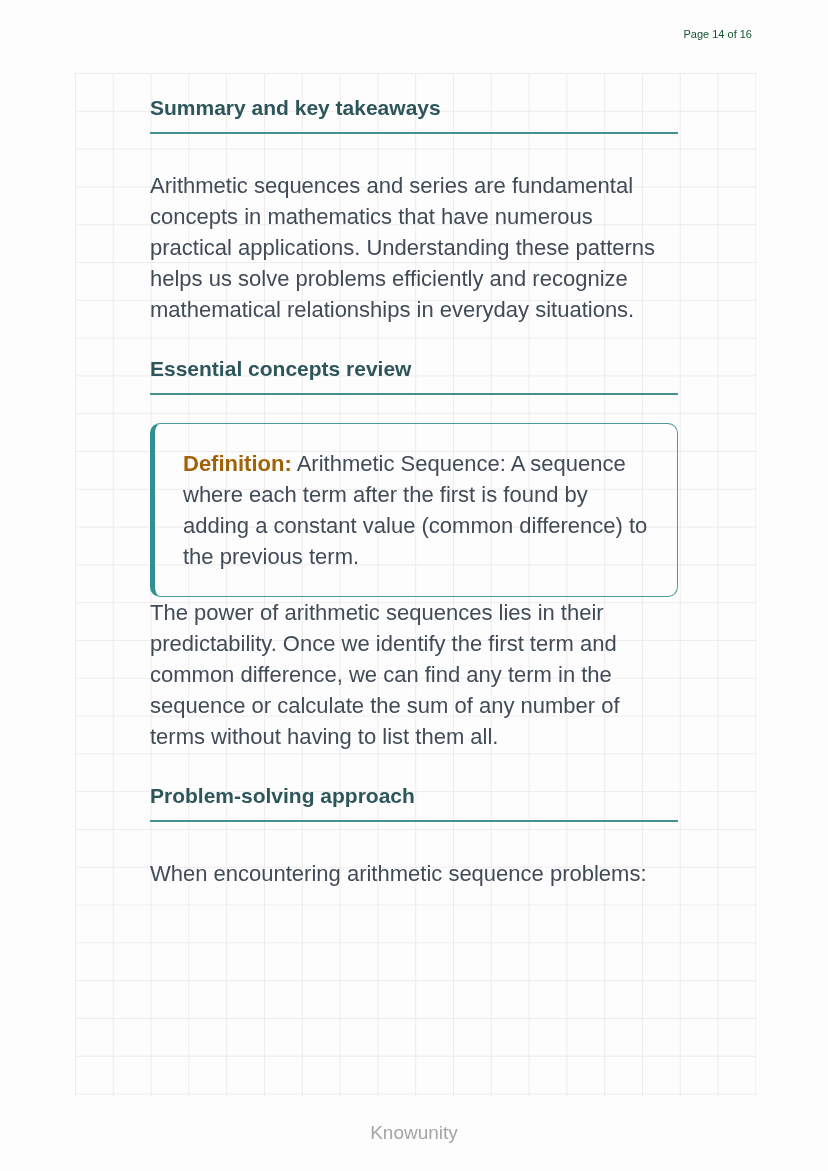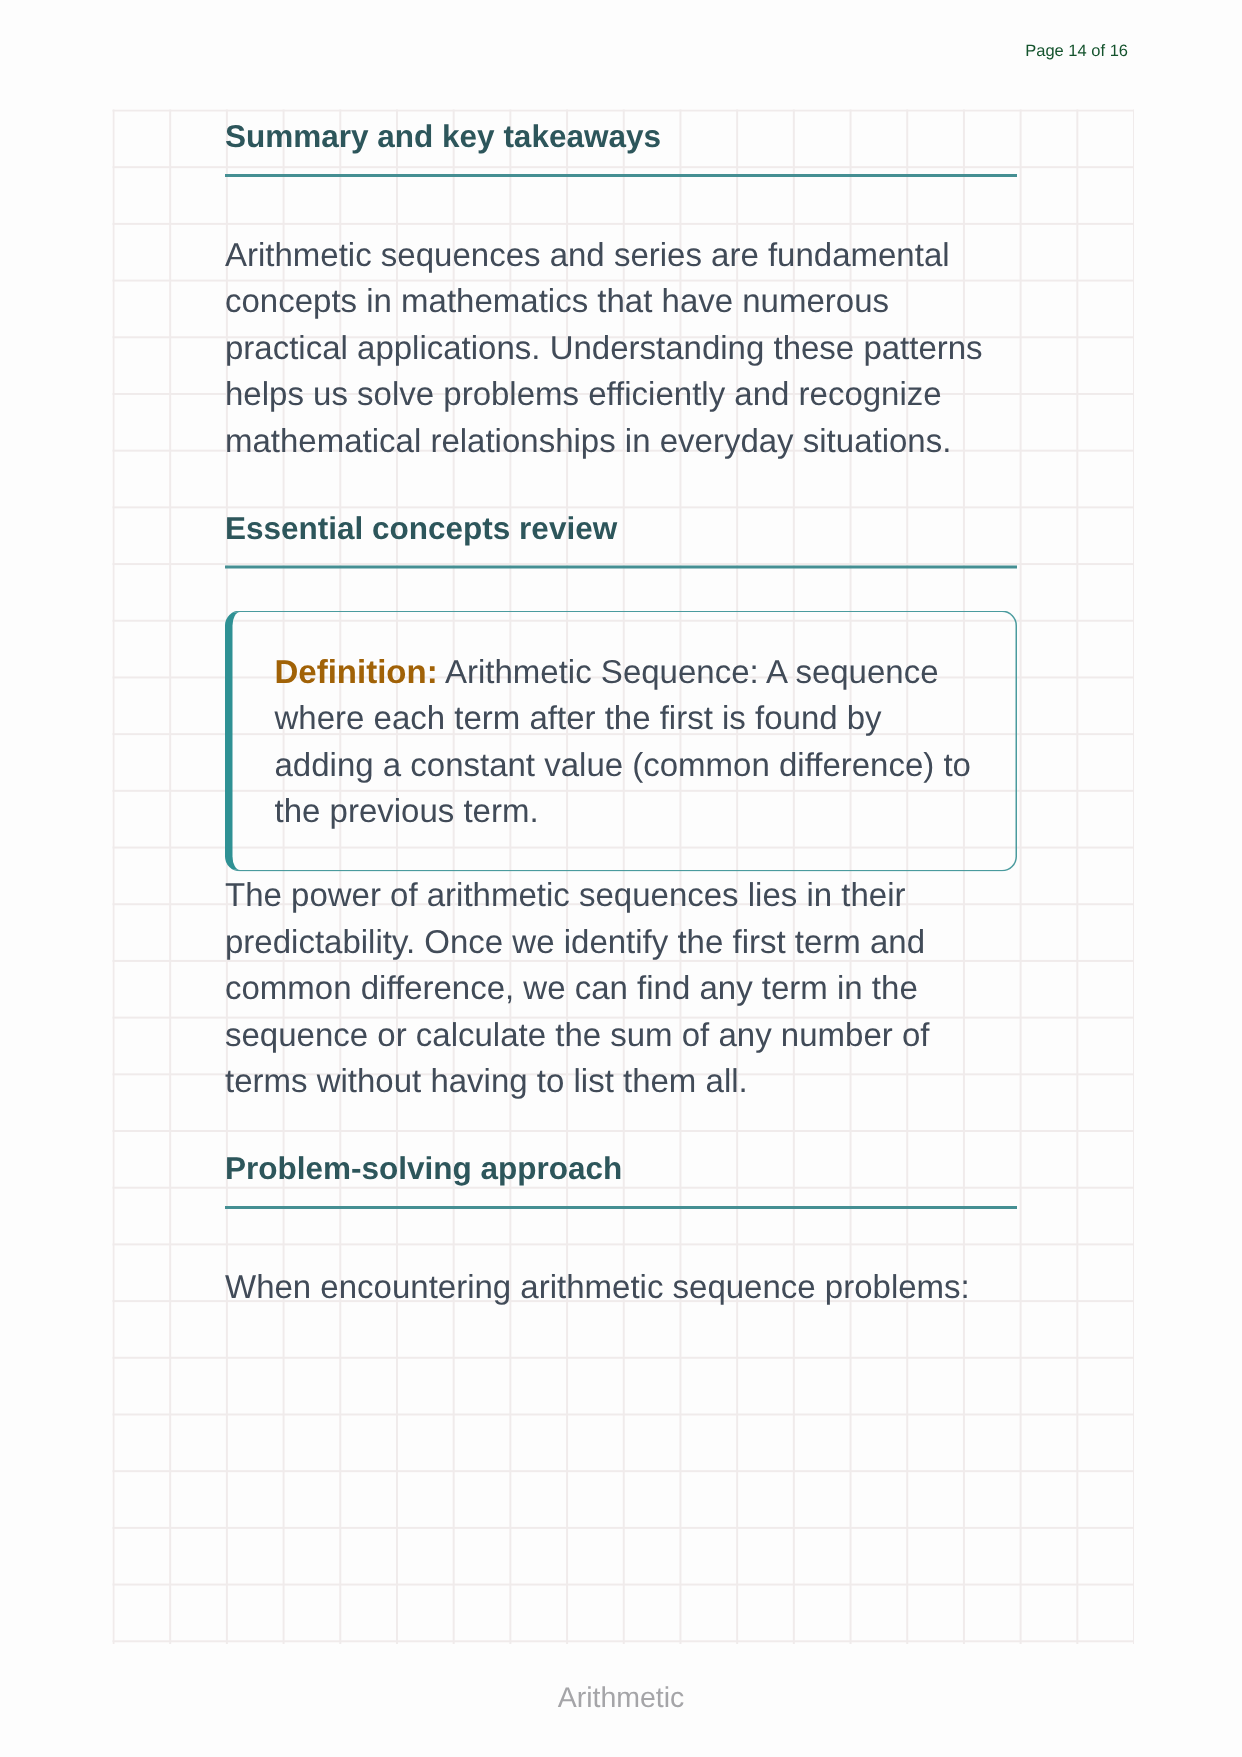--- a/index.html
+++ b/index.html
@@ -32,21 +32,21 @@
     position: absolute;
     top: 28px;
     right: 76px;
     font-family: Liberation Sans, sans-serif;
     font-size: 11px;
     color: #14532d;
   }
   .content {
     position: absolute;
     left: 150px;
-    top: 0;
+    top: 16px;
     width: 528px;
   }
   .section-title {
     margin: 0;
     font-size: 21px;
     font-weight: 700;
     line-height: 1.15;
     color: #2d565b;
     padding-bottom: 12px;
     border-bottom: 2px solid #458f93;
@@ -108,15 +108,15 @@
 
 
     <p class="body-text para-power">The power of arithmetic sequences lies in their predictability. Once we identify the first term and common difference, we can find any term in the sequence or calculate the sum of any number of terms without having to list them all.</p>
 
     <h2 class="section-title title-problem">Problem-solving approach</h2>
 
     <p class="body-text para-lead">When encountering arithmetic sequence problems:</p>
 
   </div>
 
-  <div class="footer-brand">Arithmetic</div>
+  <div class="footer-brand">Knowunity</div>
 
 </div>
 
 </body></html>

